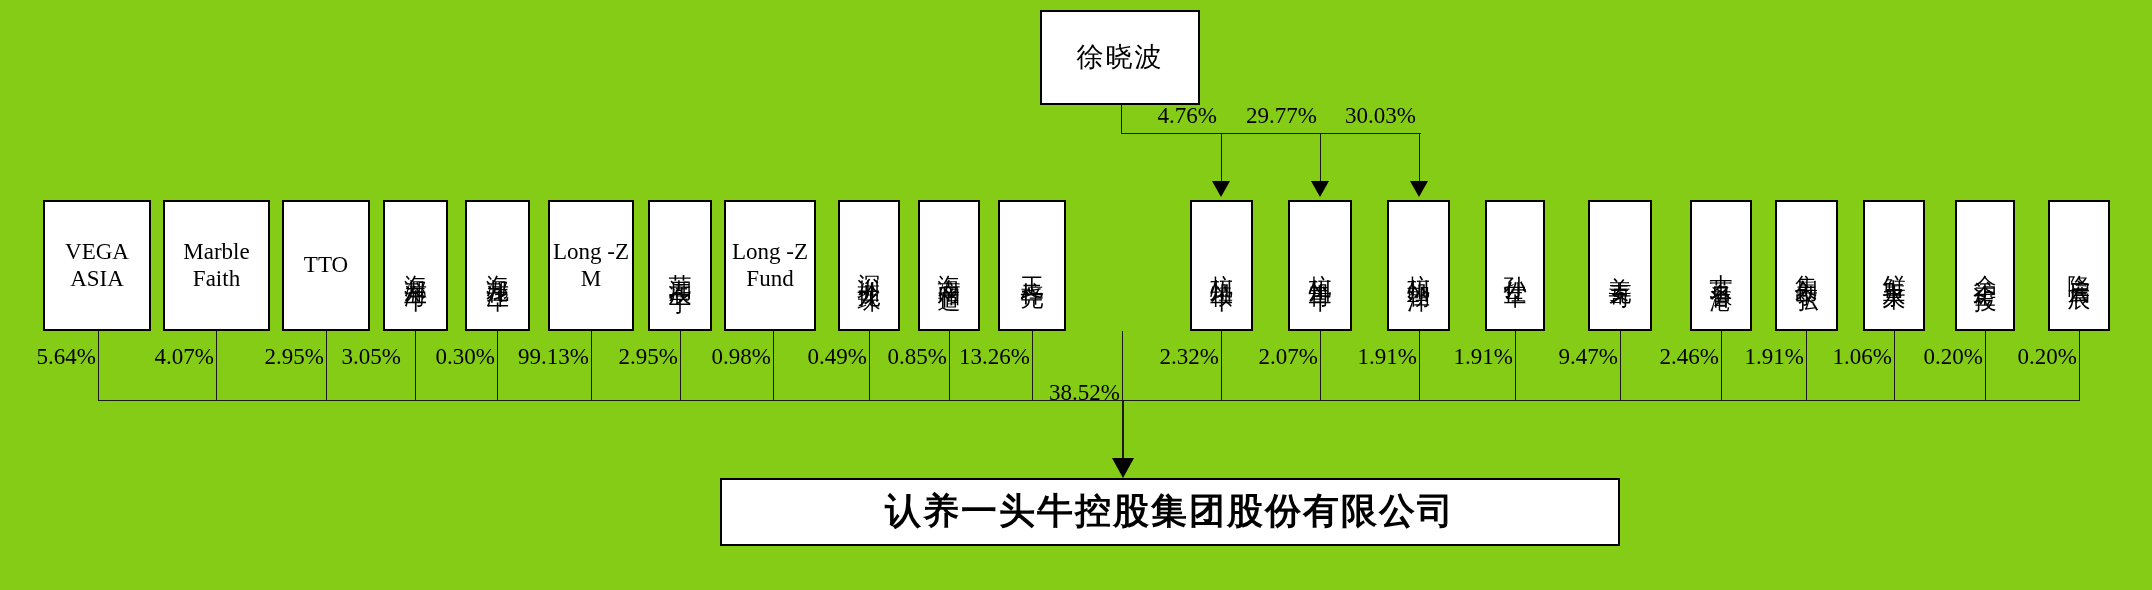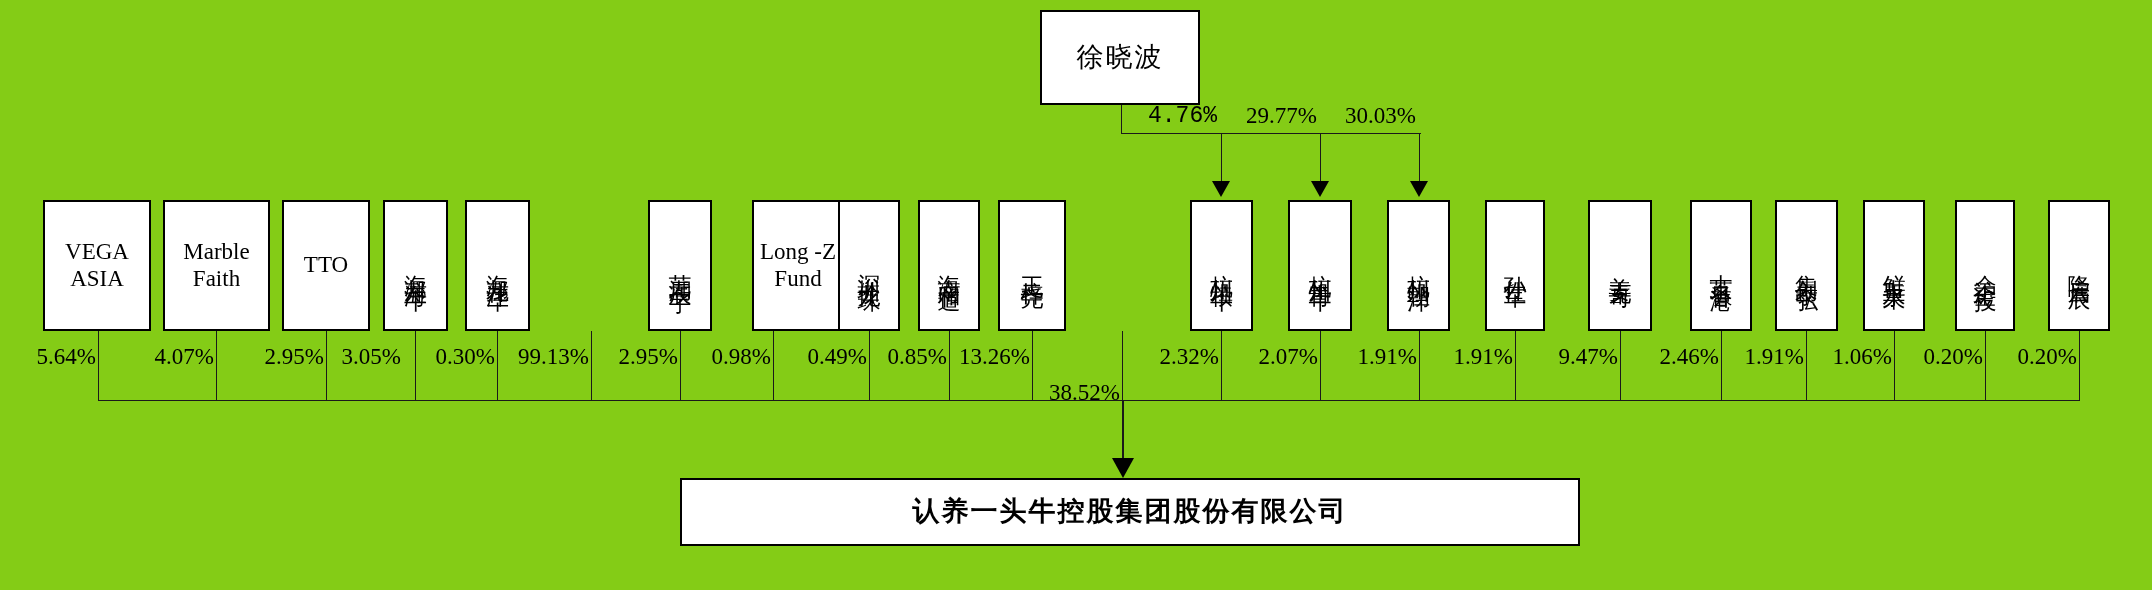--- a/index.html
+++ b/index.html
@@ -42,25 +42,25 @@
   .node-top {
     left: 1040px;
     top: 10px;
     width: 160px;
     height: 95px;
     font-size: 27px;
     letter-spacing: 2px;
   }
   
   .node-bottom {
-    left: 680px;
+    left: 720px;
     top: 478px;
     width: 900px;
     height: 68px;
-    font-size: 27px;
+    font-size: 36px;
     font-weight: 600;
     letter-spacing: 2px;
   }
   
   .node-sh {
     top: 200px;
     height: 131px;
     font-size: 23px;
   }
   
@@ -128,43 +128,46 @@
 
   <div class="vline" style="left:1221px; top:133px; height:50px;"></div>
   <div class="arrow-down" style="left:1212px; top:181px;"></div>
 
   <div class="vline" style="left:1320px; top:133px; height:50px;"></div>
   <div class="arrow-down" style="left:1311px; top:181px;"></div>
 
   <div class="vline" style="left:1419px; top:133px; height:50px;"></div>
   <div class="arrow-down" style="left:1410px; top:181px;"></div>
 
-  <div class="pct pct-top" style="left:1121px; top:103px; width:96px;font-family:Liberation Mono, monospace;">4.76%</div>
+  <div class="pct pct-top" style="left:1121px; top:103px; width:96px;">4.76%</div>
   <div class="pct pct-top" style="left:1222px; top:103px; width:95px;">29.77%</div>
   <div class="pct pct-top" style="left:1321px; top:103px; width:95px;">30.03%</div>
 
   <div class="node node-sh" style="left:163px; width:107px;">
     <span class="label">Marble Faith</span>
   </div>
   <div class="node node-sh" style="left:43px; width:108px;">
     <span class="label">VEGA ASIA</span>
   </div>
   <div class="node node-sh" style="left:282px; width:88px;">
     <span class="label">TTO</span>
   </div>
   <div class="node node-sh vert" style="left:383px; width:65px;">
     <span class="label">海邦海牛</span>
   </div>
   <div class="node node-sh vert" style="left:465px; width:65px;">
     <span class="label">海邦沣华</span>
   </div>
+  <div class="node node-sh" style="left:548px; width:86px;">
+    <span class="label">Long -Z M</span>
+  </div>
   <div class="node node-sh vert" style="left:648px; width:64px;">
     <span class="label">芜湖辰宇</span>
   </div>
-  <div class="node node-sh" style="left:752px; width:92px;">
+  <div class="node node-sh" style="left:724px; width:92px;">
     <span class="label">Long -Z Fund</span>
   </div>
   <div class="node node-sh vert" style="left:838px; width:62px;">
     <span class="label">深圳龙珠</span>
   </div>
   <div class="node node-sh vert" style="left:918px; width:62px;">
     <span class="label">海南和道</span>
   </div>
   <div class="node node-sh vert" style="left:998px; width:68px;">
     <span class="label">王梓尧</span>

